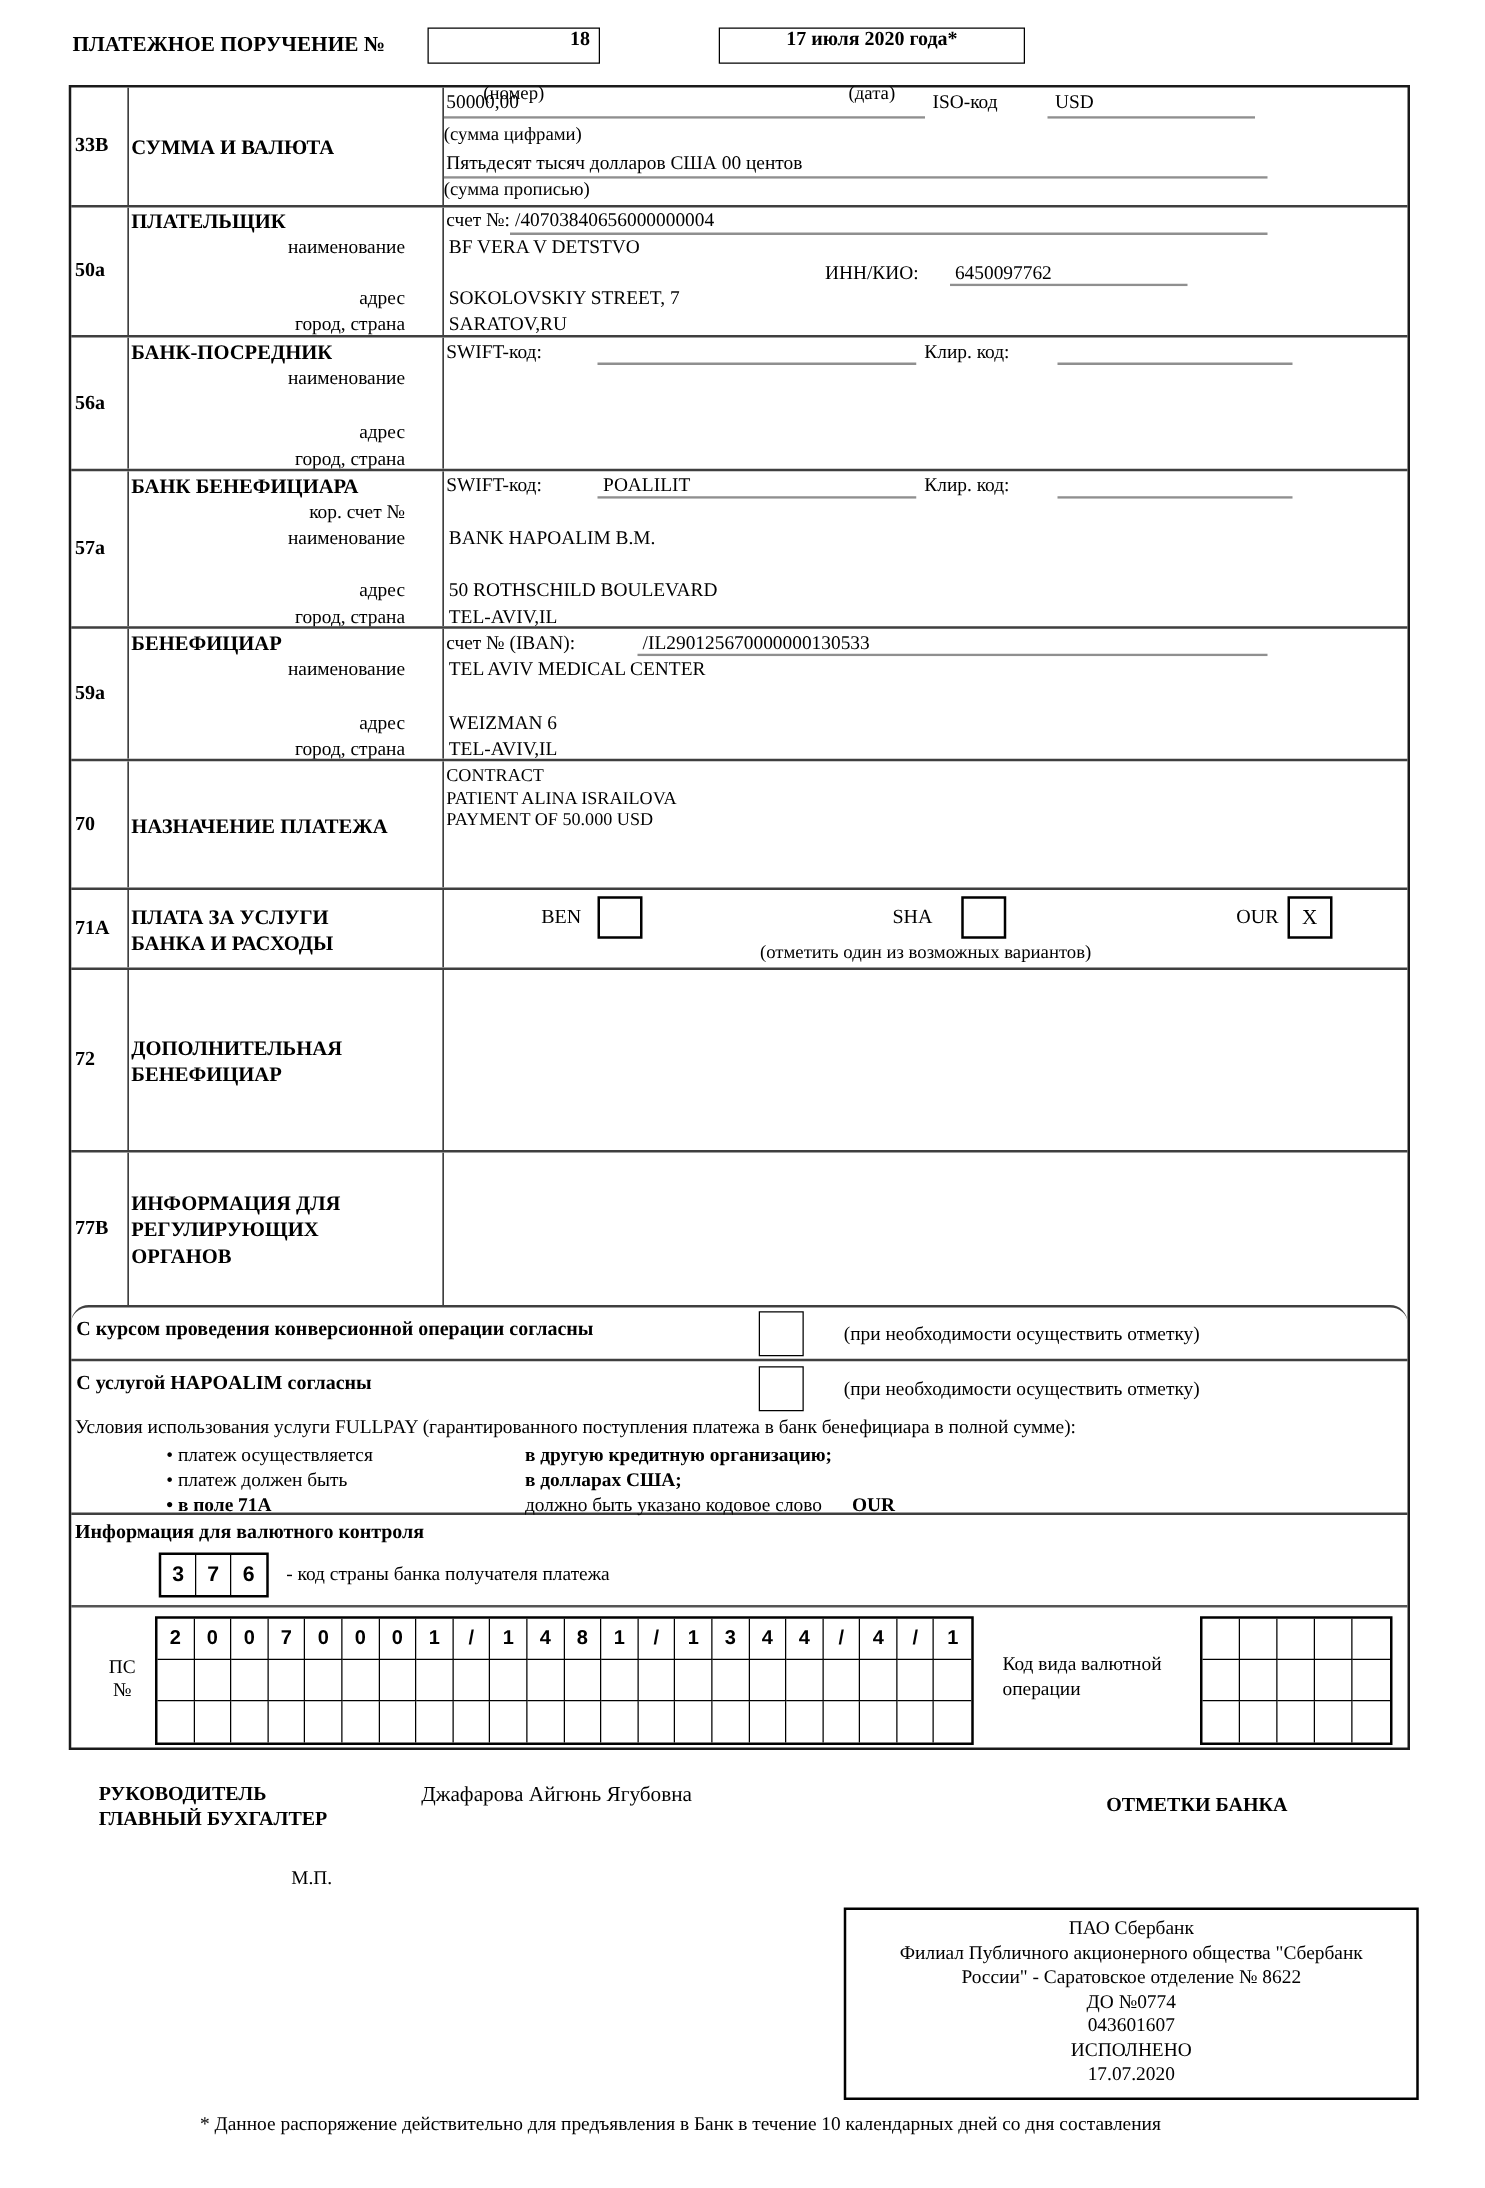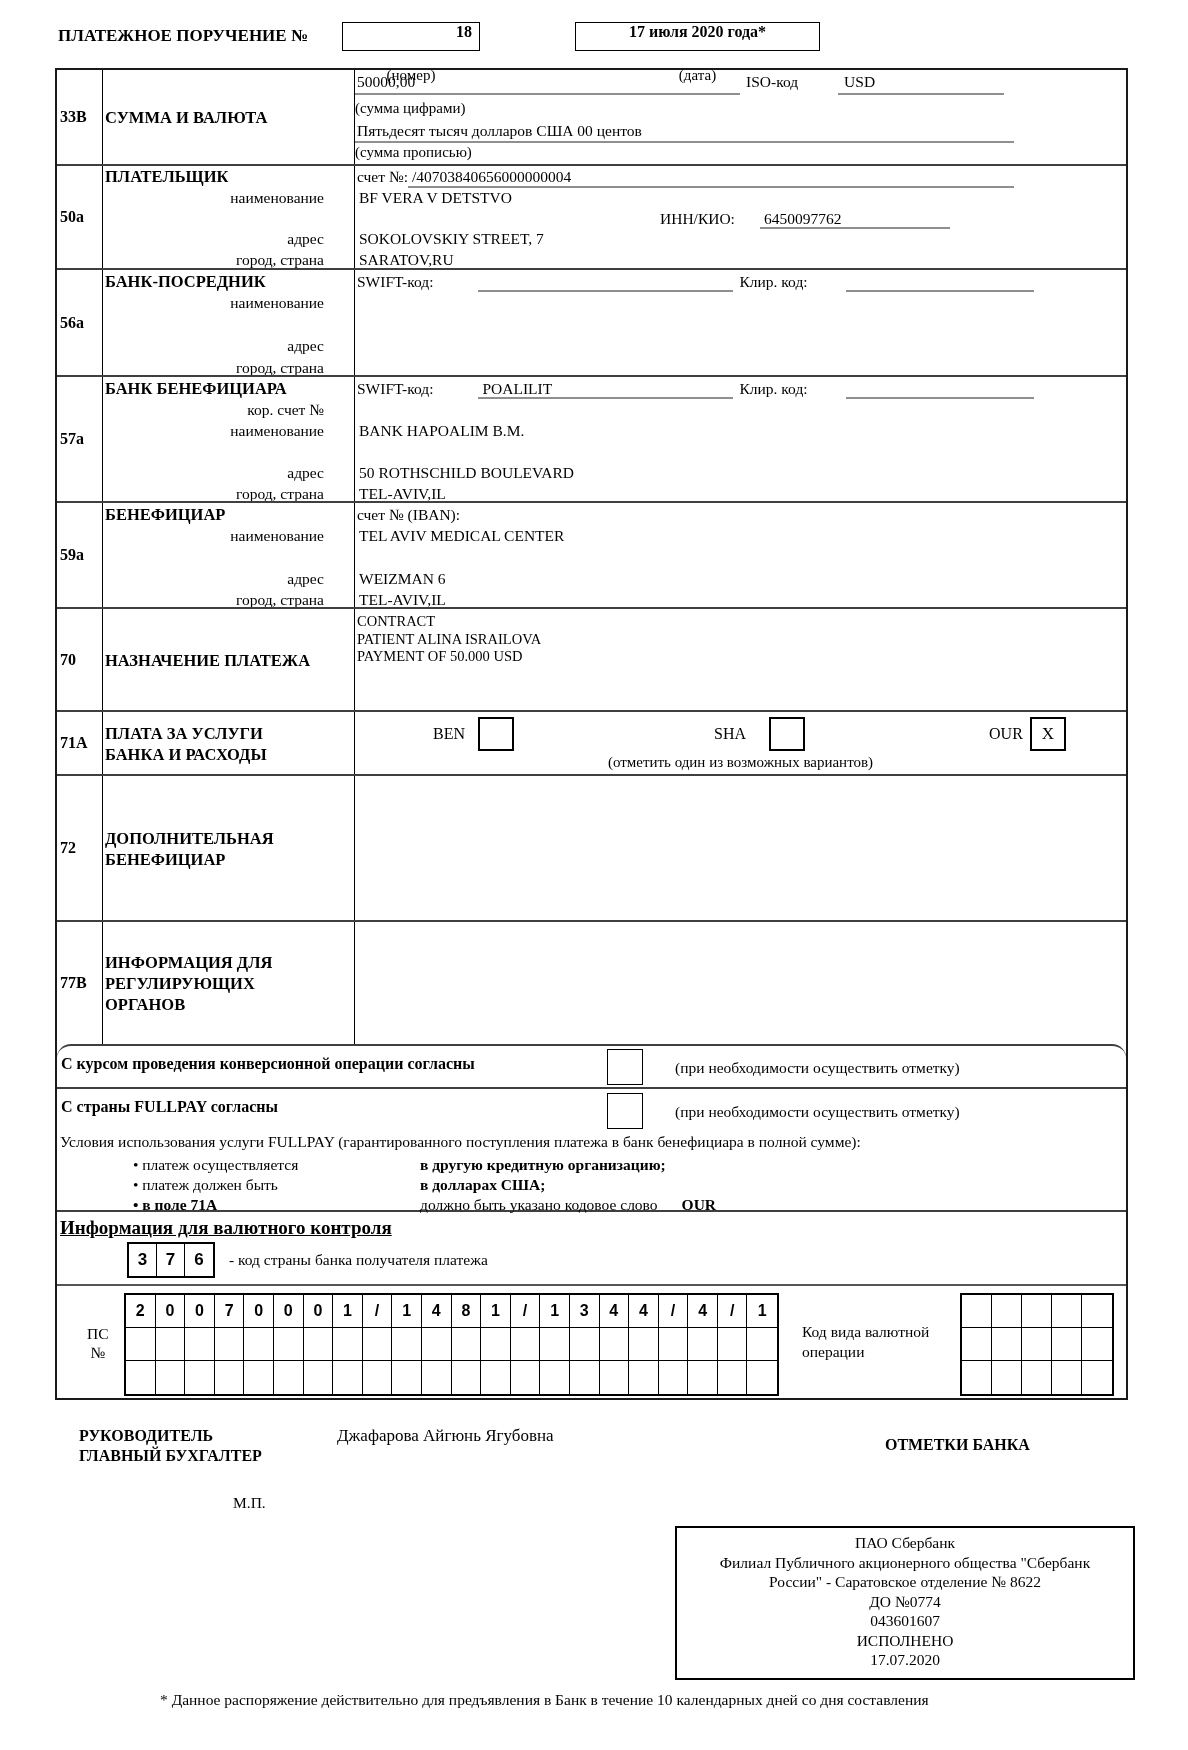--- a/index.html
+++ b/index.html
@@ -97,21 +97,21 @@
   .fp-intro { height:24px; line-height:22px; padding-left:3px; font-size:15.5px; }
   .fp-item { display:flex; height:20px; line-height:19px; font-size:15.5px; }
   .fp-left { margin-left:76px; width:287px; }
   .fp-right { font-weight:bold; }
   .fp-right-n { font-weight:normal; }
   .fp-bold { font-weight:bold; }
   .fp-code { margin-left:24px; font-weight:bold; }
 
   
   .curr { border-top:2.5px solid #3f3f3f; height:188px; }
-  .curr-title { font-weight:bold; font-size:19px; padding:5px 12px 0 3px; height:28px;text-decoration:underline; }
+  .curr-title { font-weight:bold; font-size:16px; padding:5px 12px 0 3px; height:28px; }
   .ccrow { display:flex; align-items:center; height:40px; padding-left:70px; }
   .grid { display:inline-flex; flex-direction:column; border:2px solid #000; background:#fff; }
   .grow { display:flex; }
   .gc { width:29.6px; height:33px; border-right:1.5px solid #000; border-bottom:1.5px solid #000;
         display:flex; align-items:center; justify-content:center;
         font-family:"Liberation Sans","DejaVu Sans",sans-serif; font-weight:bold; font-size:16px; }
   .grow .gc:last-child { border-right:none; }
   .grid .grow:last-child .gc { border-bottom:none; }
   .cc .gc { width:28px; height:32px; font-size:17px; }
   .op .gc { width:30px; height:33px; }
@@ -243,20 +243,21 @@
       <div class="labels">
         <div class="ls h212 lbl-title">БЕНЕФИЦИАР</div>
         <div class="ls h212 lbl-sub">наименование</div>
         <div class="ls h212"></div>
         <div class="ls h212 lbl-sub">адрес</div>
         <div class="ls h212 lbl-sub">город, страна</div>
       </div>
       <div class="content">
         <div class="ln h212">
           <span class="flab">счет № (IBAN):</span>
+          <span class="uf ibanval v">/IL290125670000000130533</span>
         </div>
         <div class="ln h212 v">TEL AVIV MEDICAL CENTER</div>
         <div class="ln h212"></div>
         <div class="ln h212 v">WEIZMAN 6</div>
         <div class="ln h212 v">TEL-AVIV,IL</div>
       </div>
     </div>
 
     <div class="row r70">
       <div class="code">70</div>
@@ -311,21 +312,21 @@
     </div>
 
     <div class="consent c1">
       <div class="clabel">С курсом проведения конверсионной операции согласны</div>
       <div class="chk2"></div>
       <div class="cnote">(при необходимости осуществить отметку)</div>
     </div>
 
     <div class="fullpay">
       <div class="fp-head">
-        <div class="clabel">С страны FULLPAY согласны</div>
+        <div class="clabel">С услугой HAPOALIM согласны</div>
         <div class="chk2"></div>
         <div class="cnote">(при необходимости осуществить отметку)</div>
       </div>
       <div class="fp-intro">Условия использования услуги FULLPAY (гарантированного поступления платежа в банк бенефициара в полной сумме):</div>
       <div class="fp-item">
         <span class="fp-left">• платеж осуществляется</span>
         <span class="fp-right">в другую кредитную организацию;</span>
       </div>
       <div class="fp-item">
         <span class="fp-left">• платеж должен быть</span>

